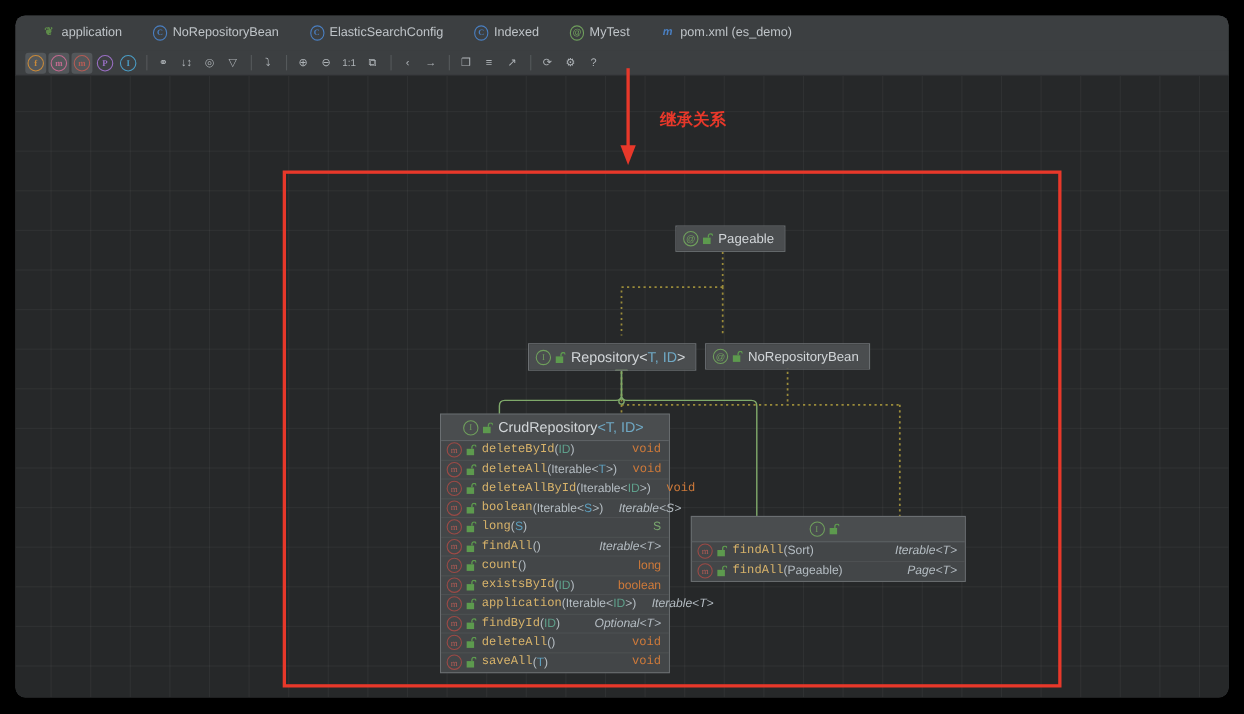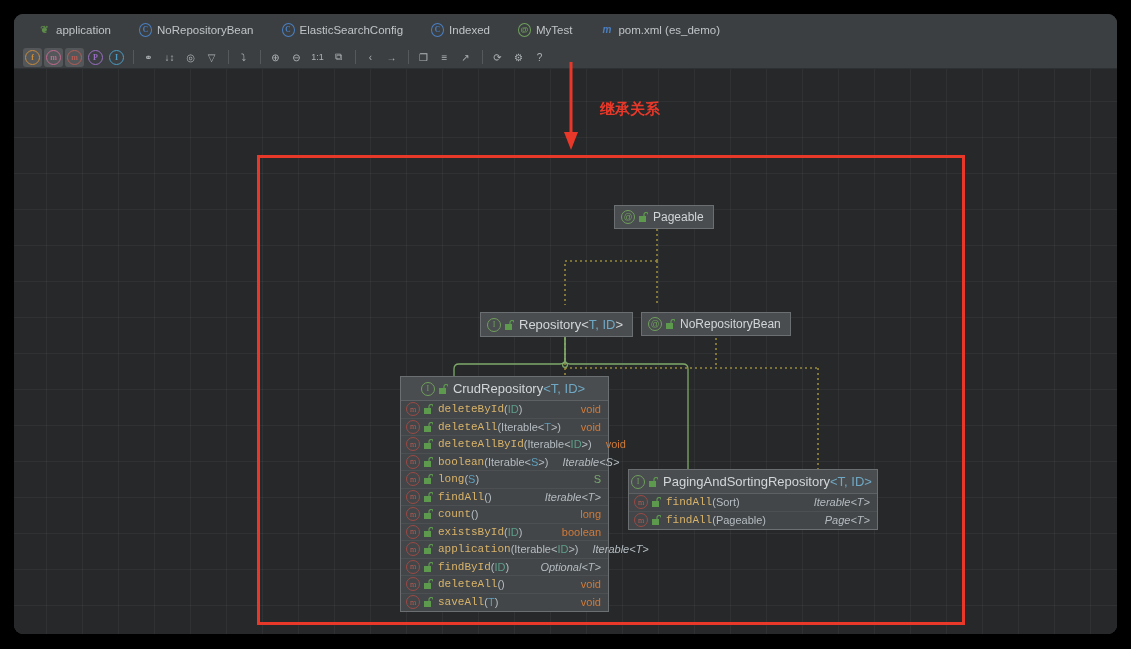--- a/index.html
+++ b/index.html
@@ -90,21 +90,21 @@
   .node .rows{background:#434648;border-top:1px solid #5d6164;}
   .row{
     display:flex;align-items:center;padding:1px 7px 1px 5px;
     border-bottom:1px solid #4d5052;white-space:nowrap;height:17.5px;
     box-sizing:border-box;
   }
   .row:last-child{border-bottom:none;}
   .row .mname{color:#d8b36a;font-size:11px;font-family:Liberation Mono, monospace;}
   .row .mret{margin-left:auto;padding-left:14px;font-size:11px;}
   .gen{color:#6fa8c4;}
-  .ret-void{color:#cf7a3a;}
+  .ret-void{color:#cf7a3a;font-family:Liberation Mono, monospace;}
   .ret-long{color:#cf7a3a;}
   .ret-bool{color:#cf7a3a;}
   .ret-obj{color:#b4bcc2;font-style:italic;}
   .ret-S{color:#7aa86f;}
   .param{color:#b4bcc2;font-size:11px;}
   .param .g{color:#5e9fbe;}
   .param .gg{color:#5e9e8a;}
 
   
   .ic-iface{
@@ -411,21 +411,20 @@
           </div>
       </div>
 
       <div class="node big" id="node-paging" style="left:614px;top:400px;width:250px;">
         <div class="hdr" style="justify-content:center;">
           <span class="ic-iface">I</span>
           <svg class="ic-lock" viewBox="0 0 9 10">
             <rect x="0" y="4" width="7" height="6" fill="#5d9a4e"></rect>
             <path d="M5 4 V2.5 A2 2 0 0 1 9 2.5" fill="none" stroke="#5d9a4e" stroke-width="1.2"></path>
           </svg>
-          <span><span>PagingAndSortingRepository</span><span class="gen">&lt;T, ID&gt;</span></span>
         </div>
         <div class="rows" id="paging-rows">
             <div class="row">
               <span class="ic-method">m</span>
               <svg class="ic-lock" viewBox="0 0 9 10">
                 <rect x="0" y="4" width="7" height="6" fill="#5d9a4e"></rect>
                 <path d="M5 4 V2.5 A2 2 0 0 1 9 2.5" fill="none" stroke="#5d9a4e" stroke-width="1.2"></path>
               </svg>
               <span class="mname">findAll</span>
               <span class="param">(Sort)</span>

